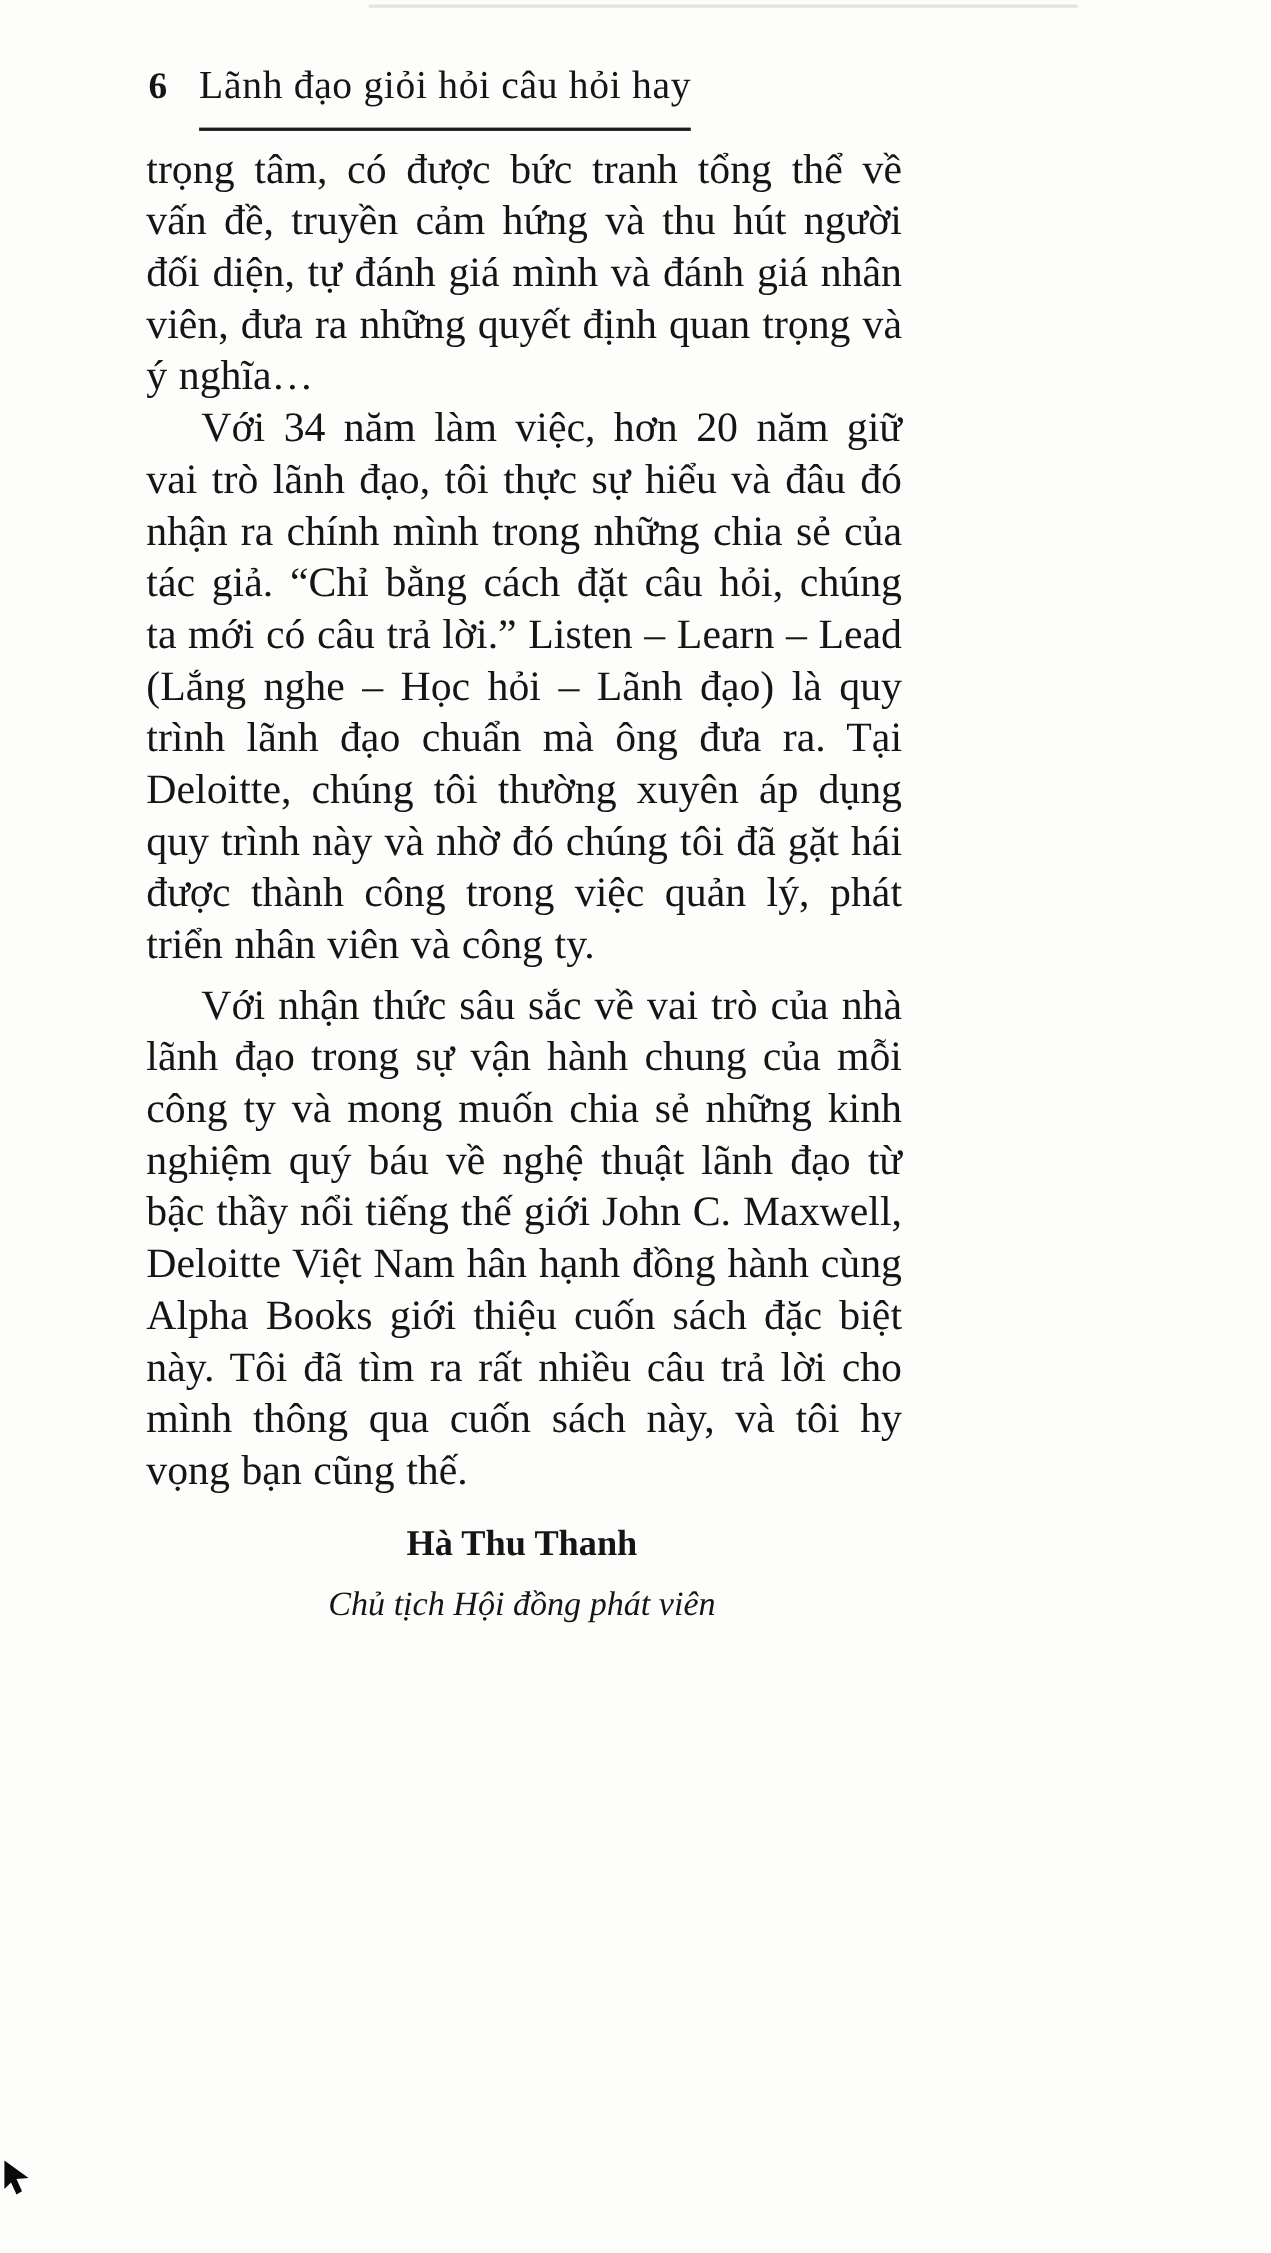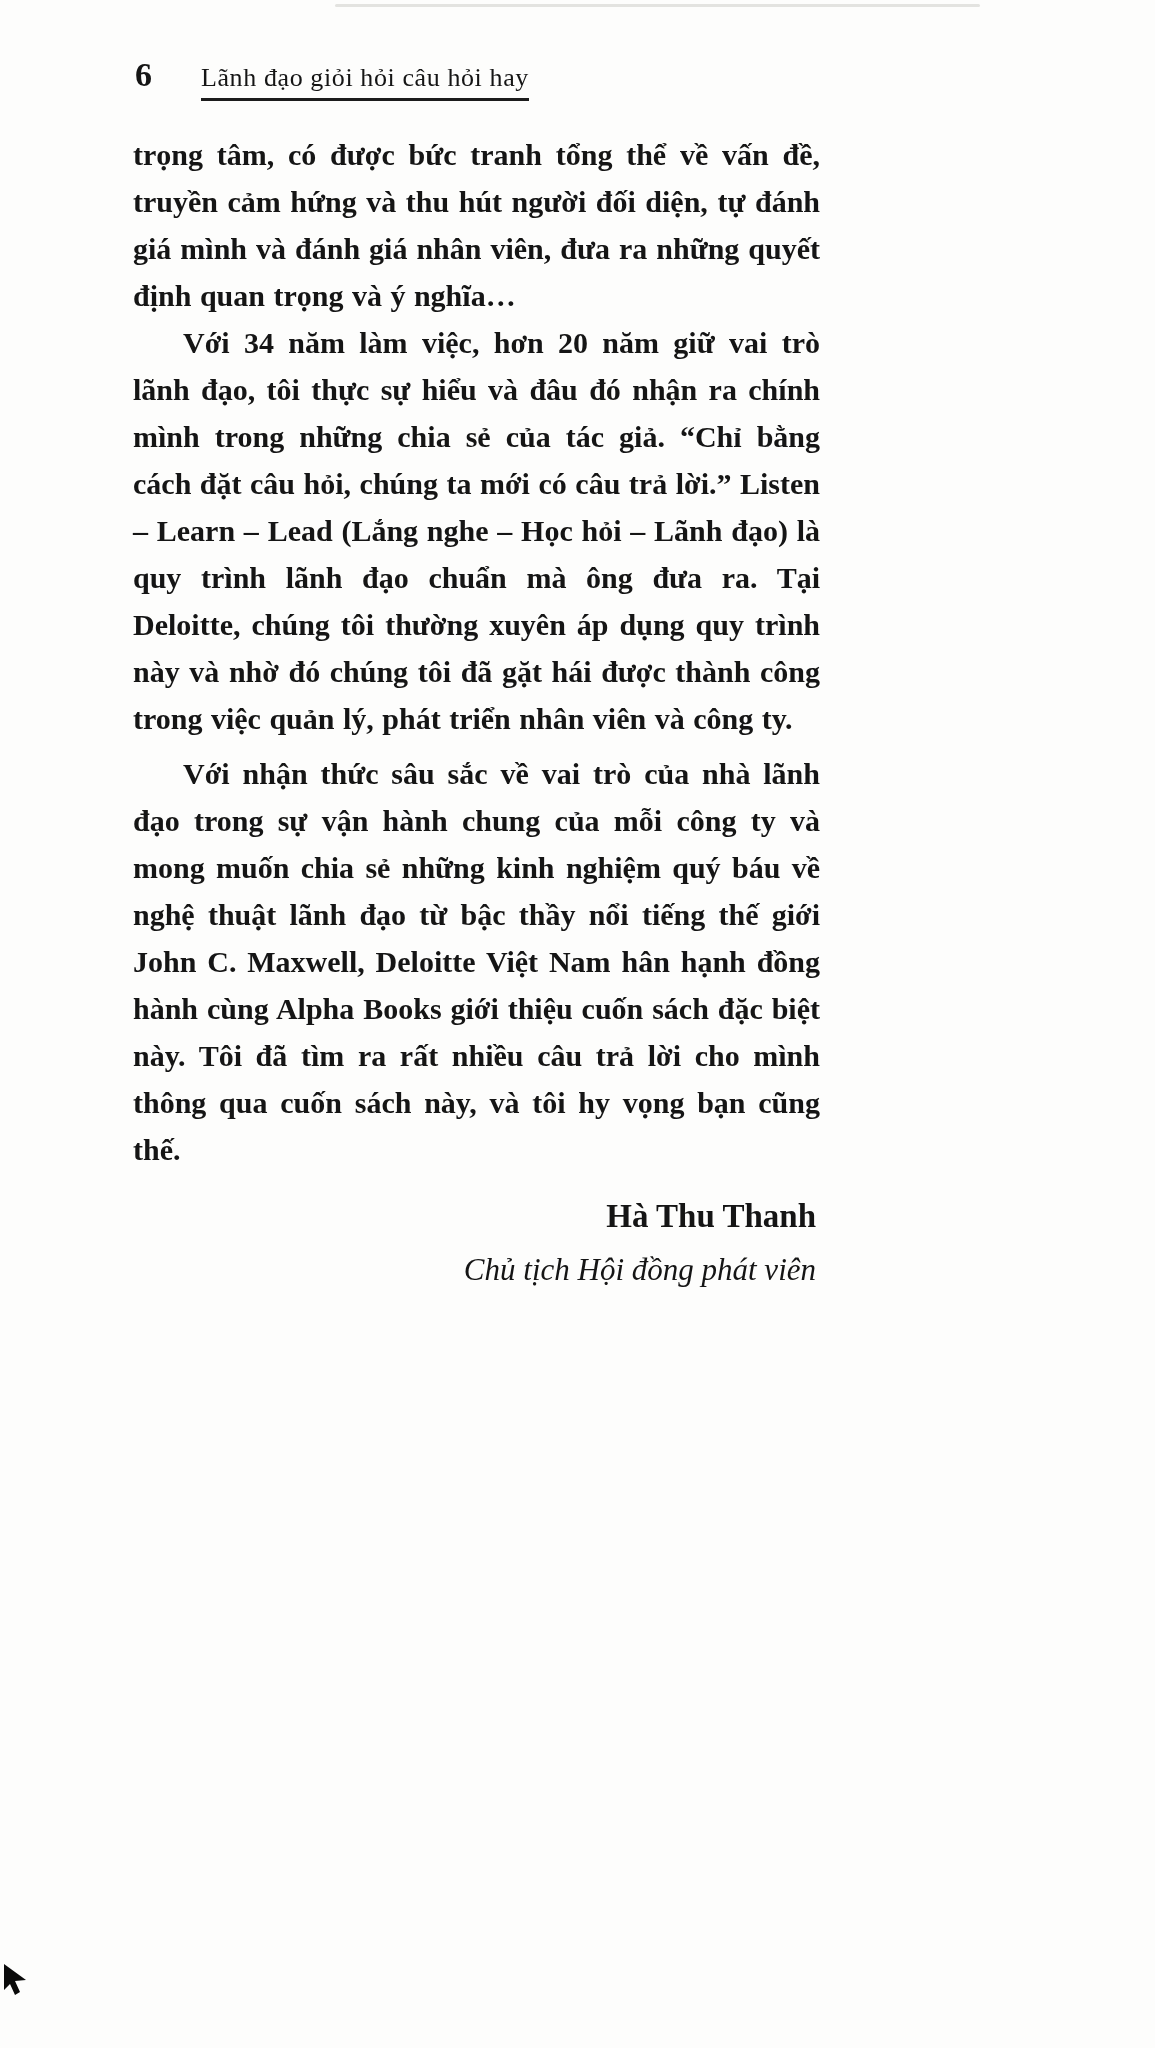--- a/index.html
+++ b/index.html
@@ -36,51 +36,49 @@
     display: flex;
     align-items: baseline;
     gap: 28px;
   }
   .page-number {
     font-size: 34px;
     font-weight: 700;
     letter-spacing: 1px;
   }
   .header-title {
-    font-size: 26px;
+    font-size: 36px;
     letter-spacing: 0.6px;
     border-bottom: 3px solid #1c1c1c;
-    padding-bottom: 5px;
+    padding-bottom: 18px;
     white-space: nowrap;
-    margin-left: 20px;
   }
   .body-text {
     position: absolute;
     top: 131px;
     left: 133px;
     width: 687px;
   }
   .body-text p {
     margin: 0;
-    font-size: 30px;
+    font-size: 38px;
     line-height: 47px;
     text-align: justify;
     text-justify: inter-word;
     word-spacing: 1px;
-    font-weight: bold;
   }
   .body-text p.indent {
     text-indent: 50px;
   }
   .body-text p.gap {
     margin-top: 8px;
   }
   .signature {
     margin-top: 16px;
-    text-align: right;
+    text-align: center;
     padding-right: 4px;
   }
   .sig-name {
     font-size: 33px;
     font-weight: 700;
     line-height: 54px;
   }
   .sig-role, .sig-org {
     font-size: 31px;
     font-style: italic;

